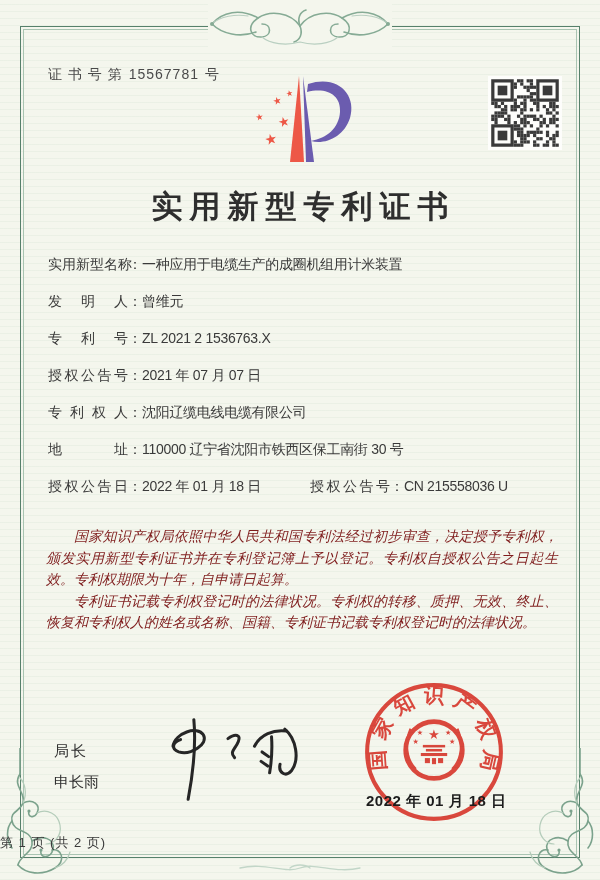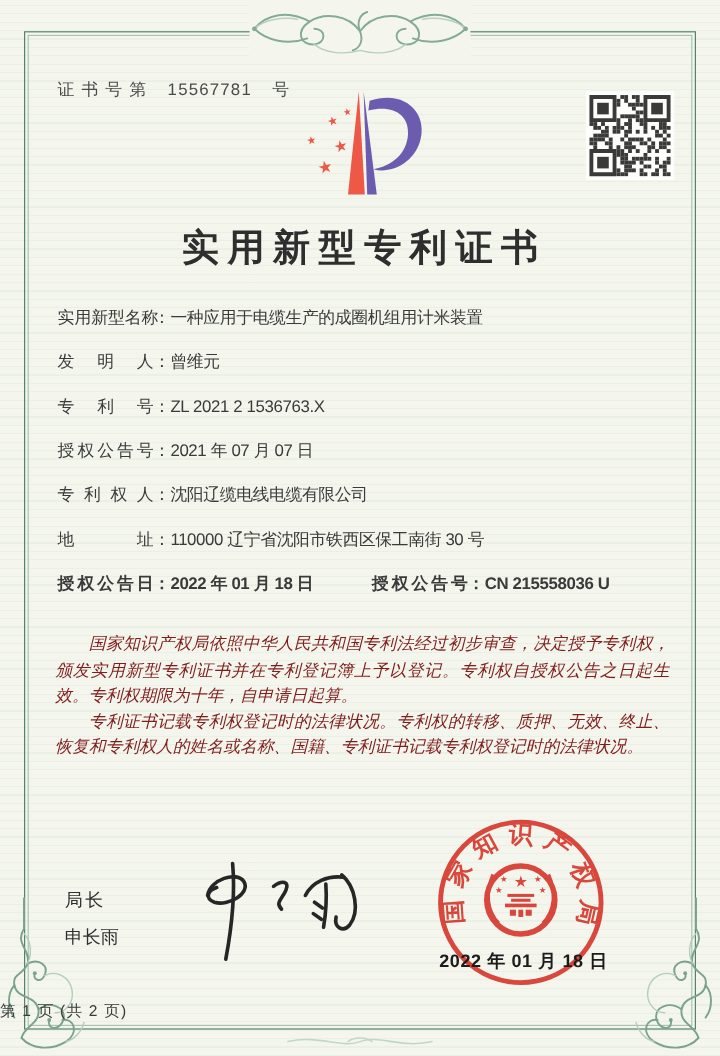--- a/index.html
+++ b/index.html
@@ -11,29 +11,29 @@
       transparent 1px, transparent 7px);
     font-family:"Liberation Sans","DejaVu Sans",sans-serif;
     color:#3b3b3b;
   }
   .abs{position:absolute;}
   
   .frame{position:absolute;left:20px;top:26px;right:20px;bottom:22px;border:1px solid #56806b;}
   .frame-inner{position:absolute;inset:2px;border:1px solid #a9c4b2;}
   
   .cert-no{left:48px;top:66px;font-size:14px;color:#4a4a4a;letter-spacing:1px;}
-  .cert-no .num{margin:0 17px;}
+  .cert-no .num{margin:0 6px;}
   
   .title{left:0;top:186px;width:100%;text-align:center;
     font-family:Liberation Serif, serif;
     font-size:31px;font-weight:600;color:#2e2e2e;letter-spacing:7px;padding-left:7px;box-sizing:border-box;}
   
   .fields{left:48px;top:254px;right:53px;font-size:14px;color:#3a3a3a;}
   .frow{line-height:21px;margin-bottom:16px;white-space:nowrap;}
-  .frow.last{margin-top:4px;font-weight:bold;}
+  .frow.last{margin-top:4px;}
   .flabel{display:inline-block;width:80px;text-align:justify;text-align-last:justify;vertical-align:top;color:#3a3a3a;}
   .fcolon{vertical-align:top;}
   .fvalue{vertical-align:top;letter-spacing:-0.3px;}
   .pair1{display:inline-block;width:258px;vertical-align:top;}
   
   .body-text{left:46px;top:526px;right:42px;font-size:14px;line-height:21.5px;
     color:#7f1d1d;text-align:justify;font-style:italic;}
   .body-text p{margin:0;text-indent:2em;}
   
   .signer{left:54px;top:736px;font-size:15px;color:#2f2f2f;line-height:31px;font-family:Liberation Serif, serif;}

